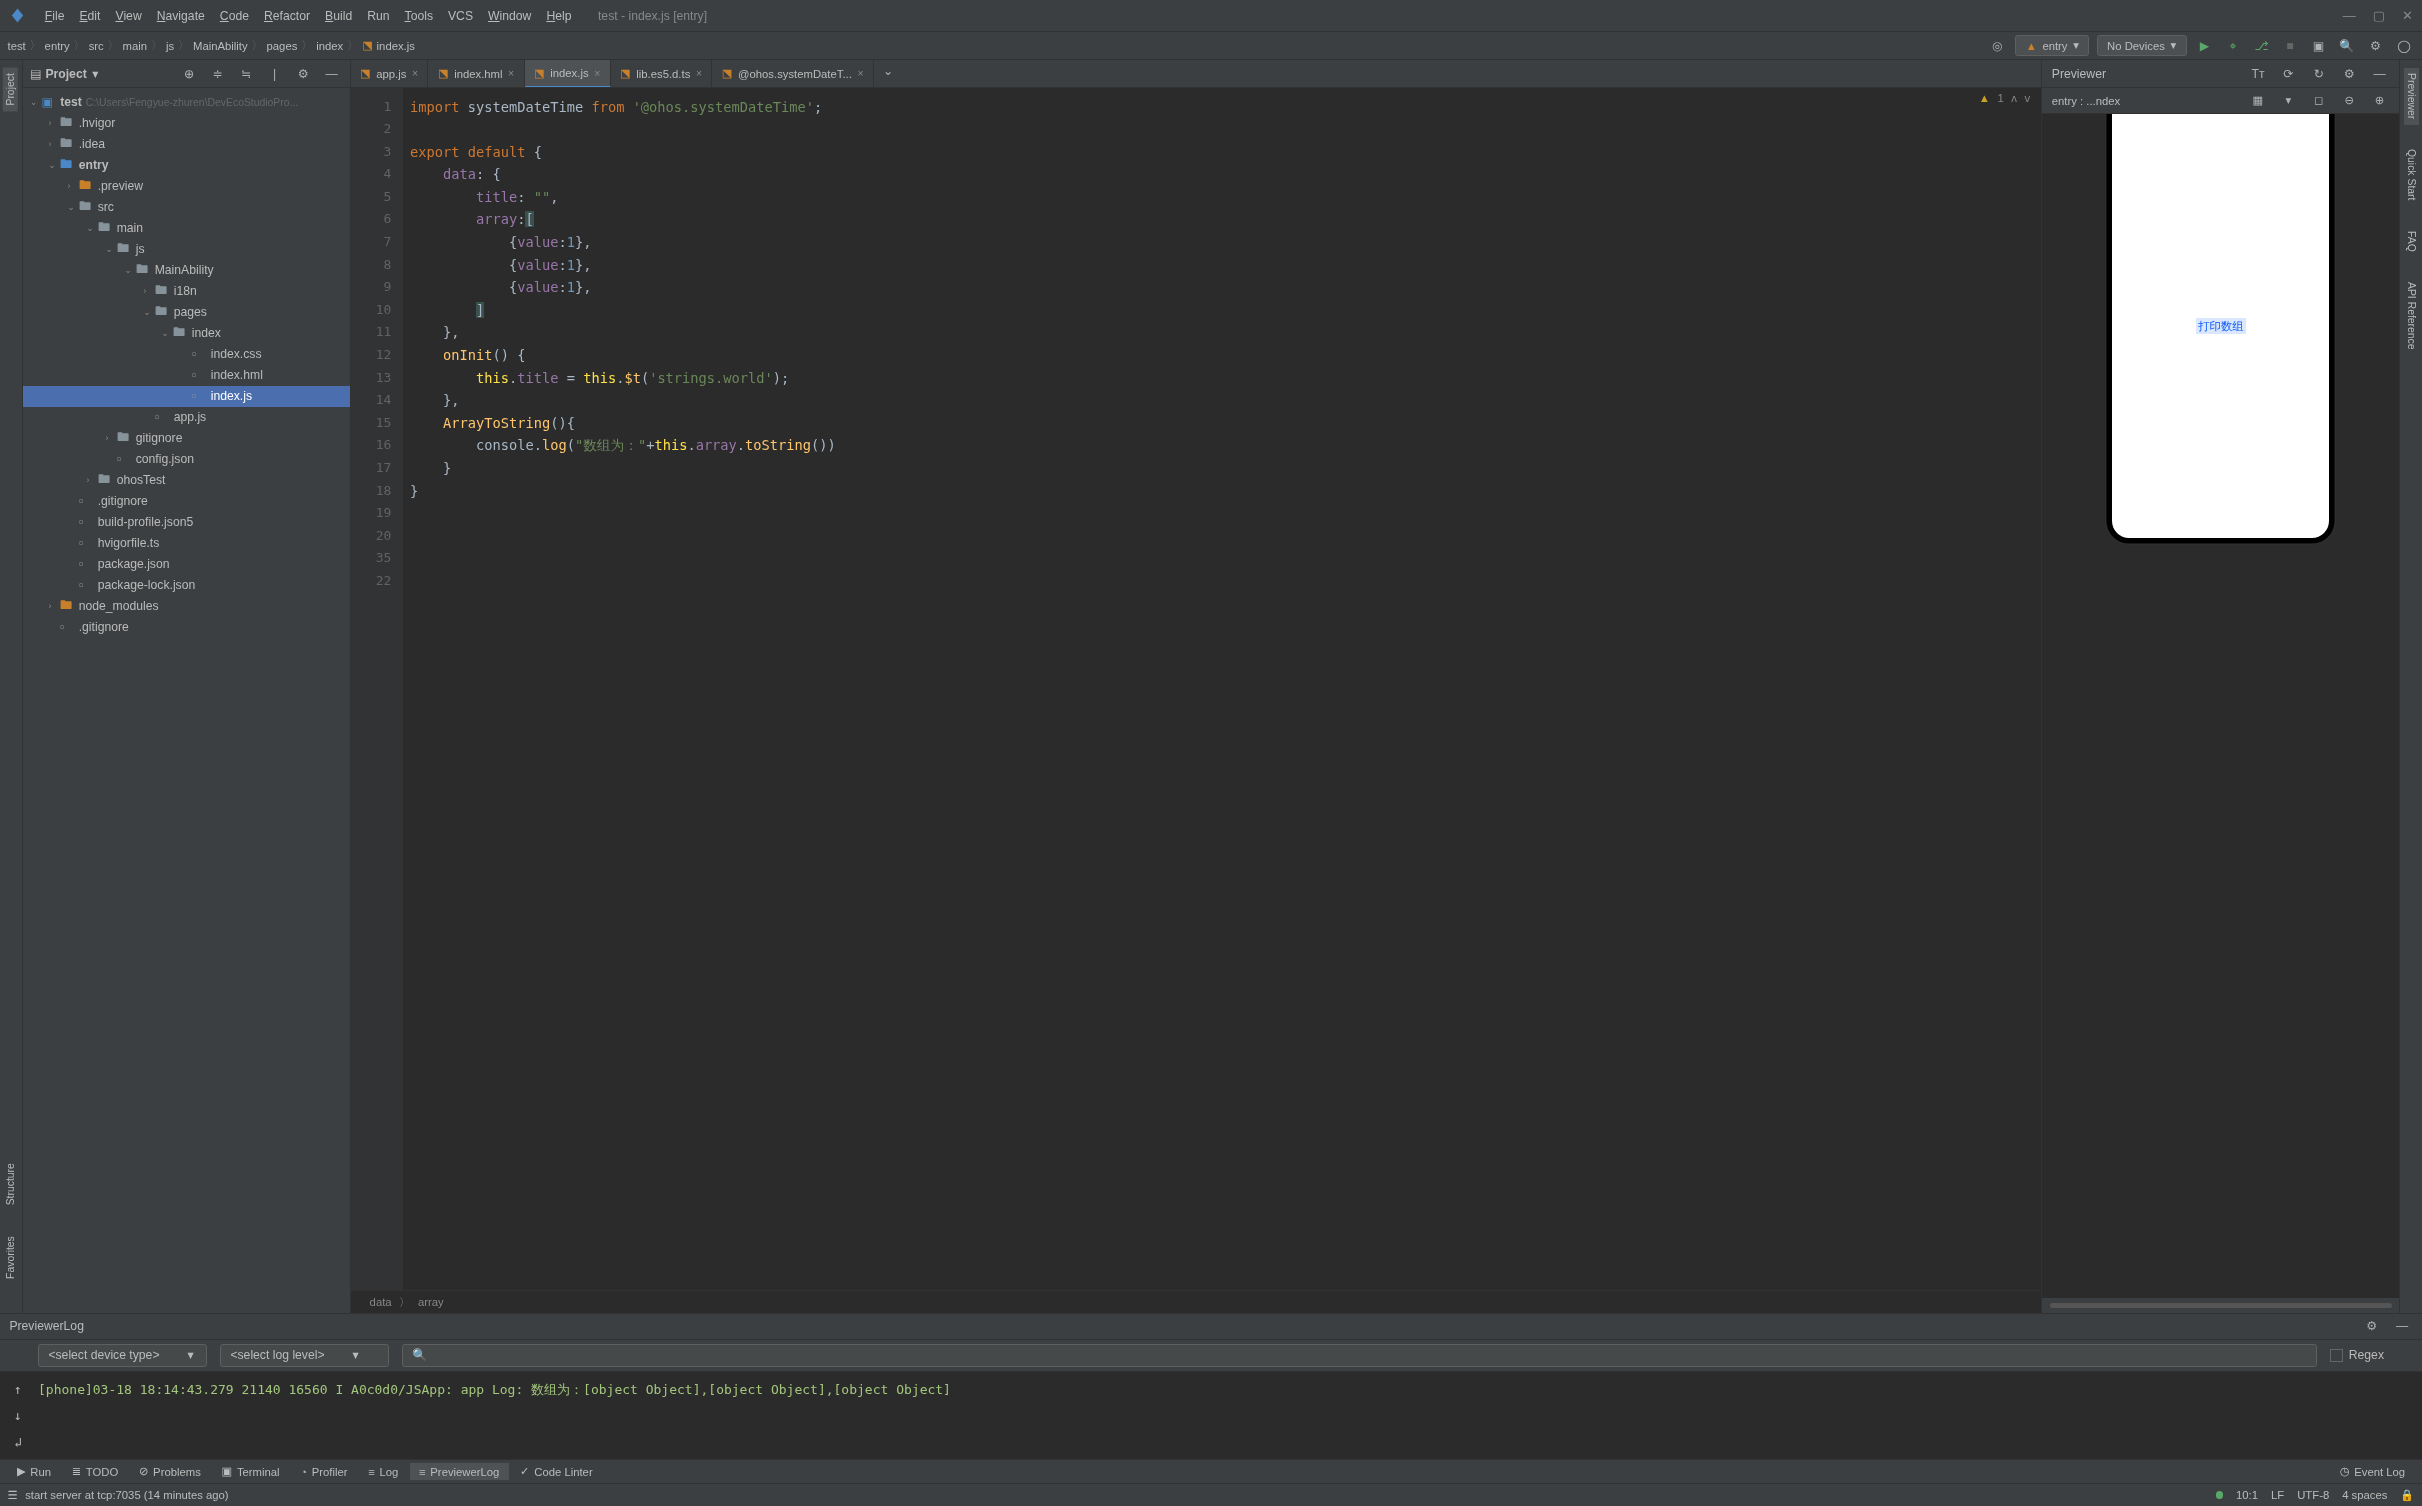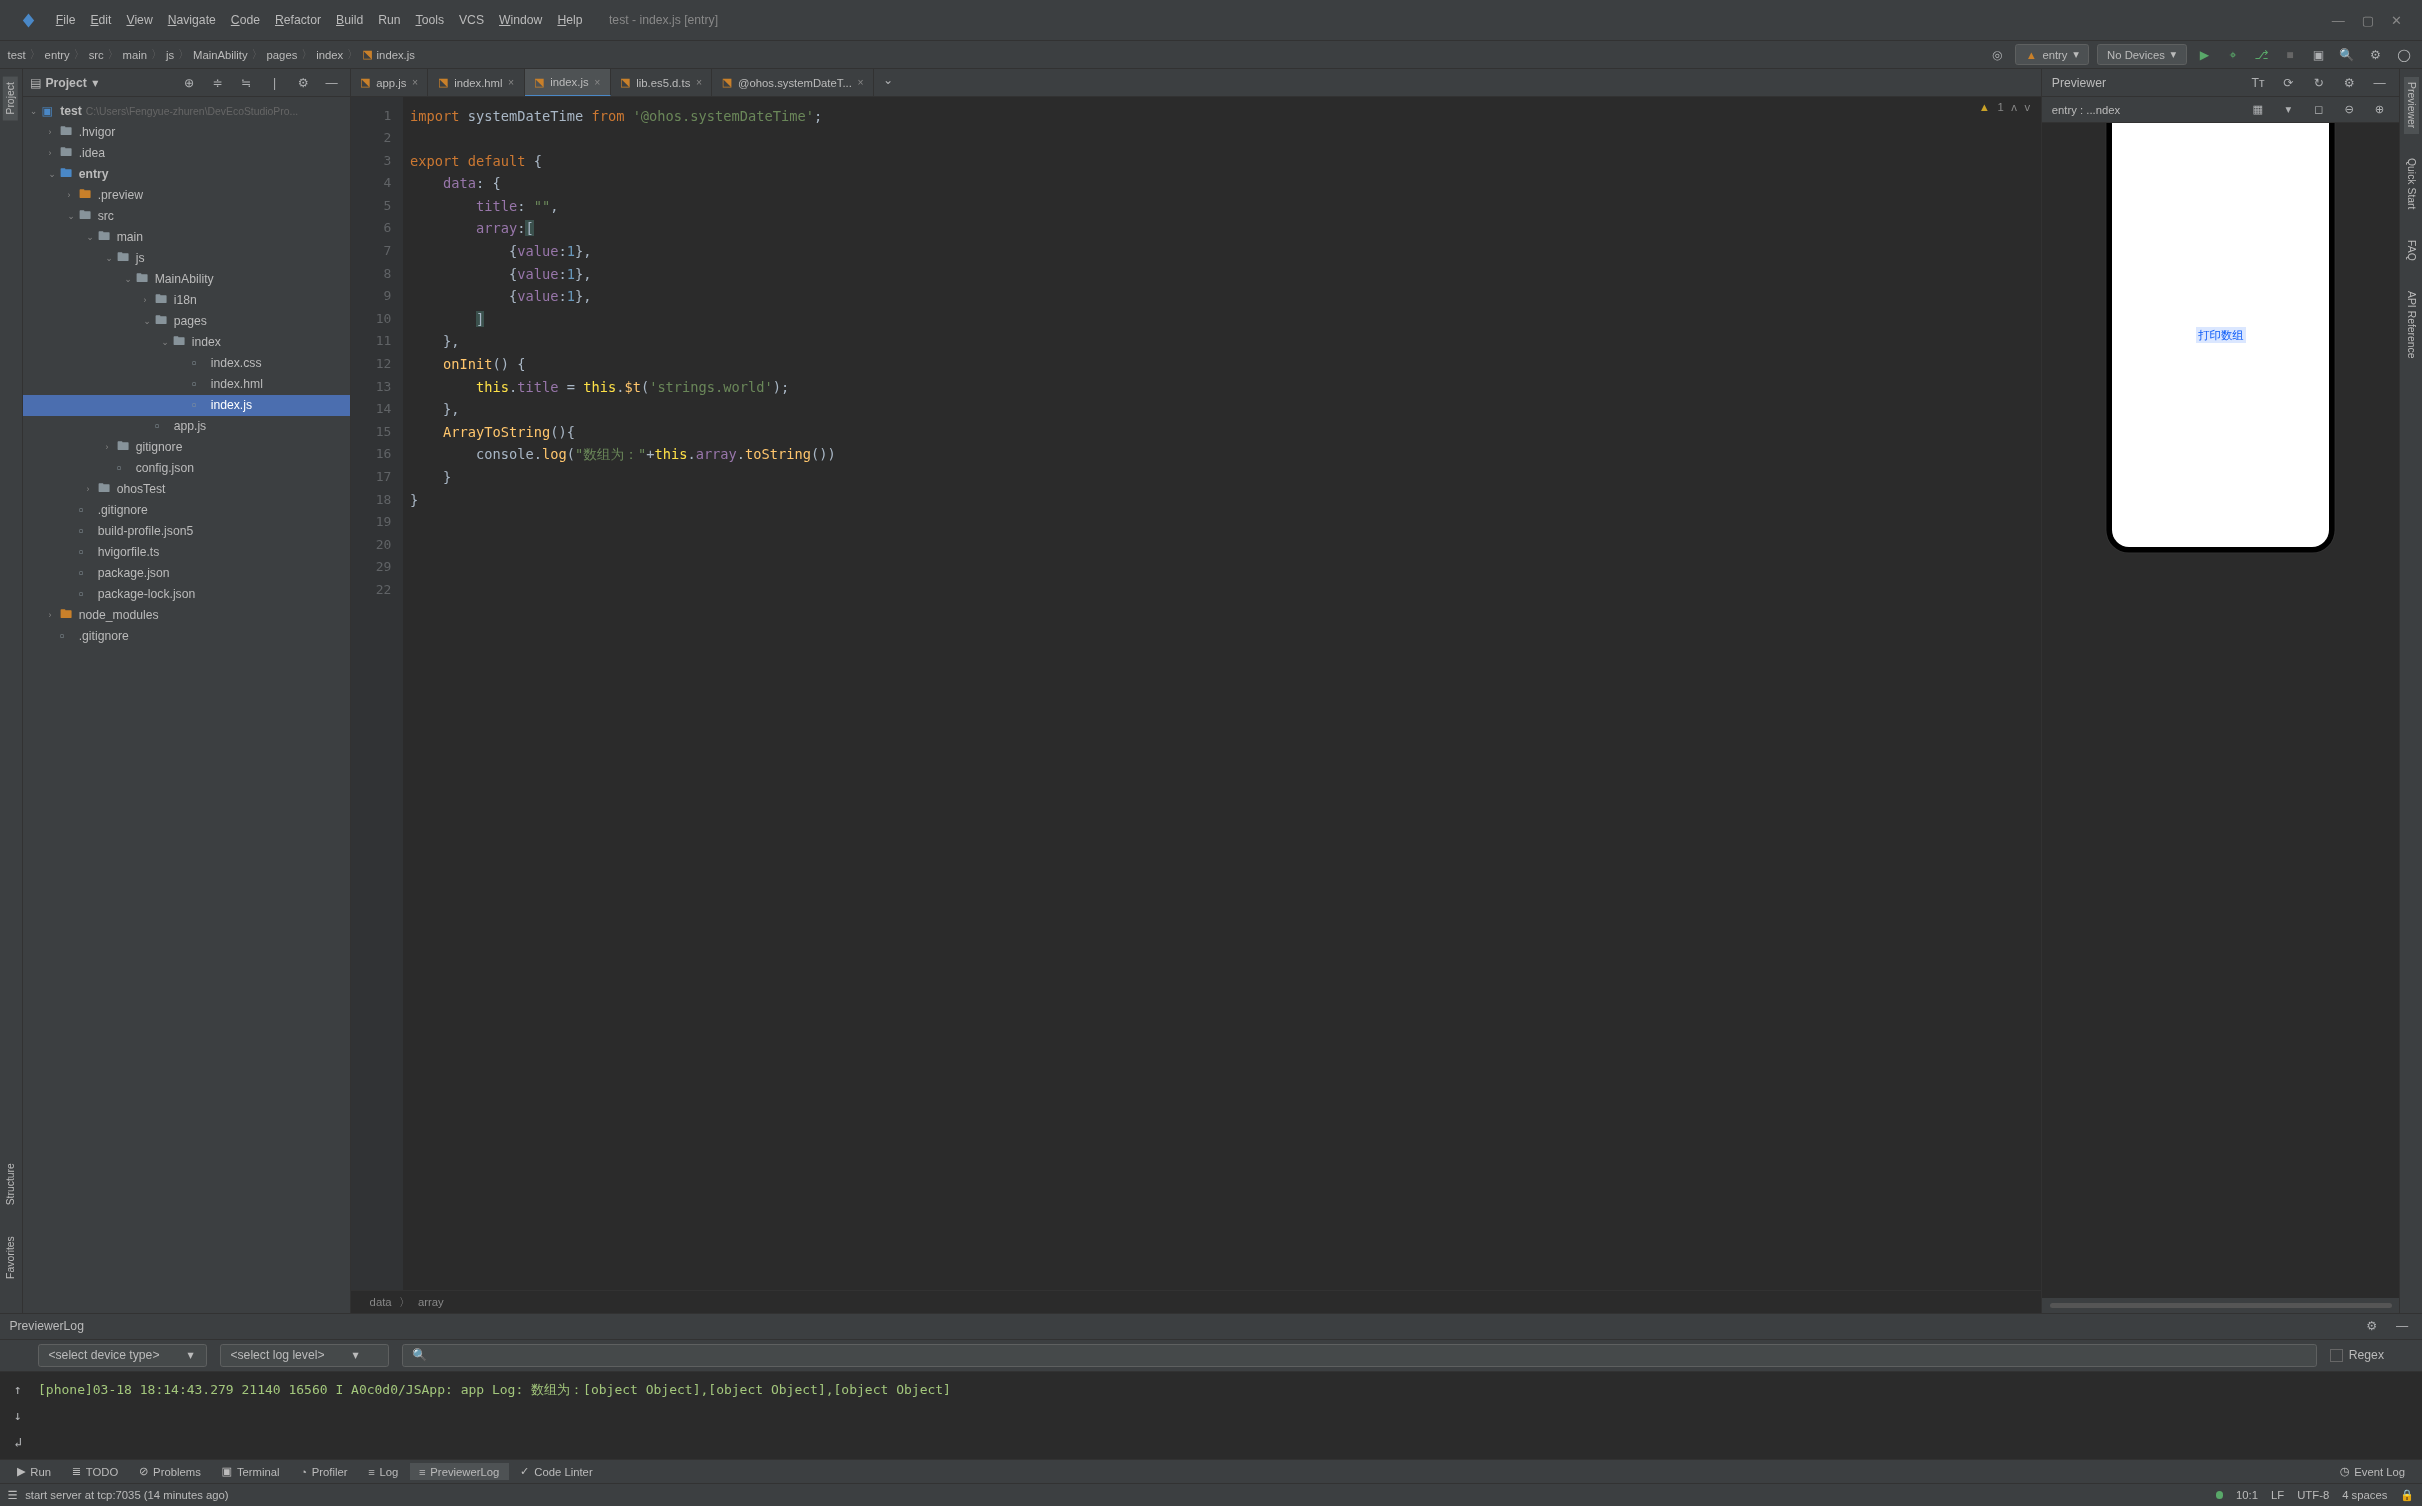--- a/index.html
+++ b/index.html
@@ -1,17 +1,17 @@
 <!DOCTYPE html>
 <html style="font-size:15px"><head>
 <meta charset="utf-8">
 <style>
 * { margin: 0; padding: 0; box-sizing: border-box; }
 body { font-family: "Segoe UI", Arial, sans-serif; background: #2b2b2b; color: #bbbbbb; font-size: 12.2px; overflow: hidden; height: 100vh; display: flex; flex-direction: column; }
-.titlebar { height: 41px; background: #3c3f41; display: flex; align-items: center; padding: 0 20px; border-bottom: 0.9px solid #323232; }
+.titlebar { height: 32px; background: #3c3f41; display: flex; align-items: center; padding: 0 9px; border-bottom: 0.9px solid #323232; }
 .titlebar .logo { width: 17px; height: 17px; margin-right: 11.3px; }
 .titlebar .menu-item { padding: 3.8px 7.5px; cursor: pointer; color: #bbbbbb; }
 .titlebar .title-text { margin-left: 19px; color: #888; }
 .titlebar .window-controls { margin-left: auto; display: flex; gap: 17px; }
 .titlebar .window-controls span { cursor: pointer; color: #888; font-size: 13px; }
 
 .navbar { height: 28px; background: #3c3f41; display: flex; align-items: center; padding: 0 7.5px; border-bottom: 0.9px solid #323232; }
 .breadcrumb { display: flex; align-items: center; gap: 3.8px; font-size: 11.3px; }
 .breadcrumb span { color: #bbbbbb; }
 .breadcrumb .sep { color: #666; }
@@ -364,21 +364,21 @@
           <div>11</div>
           <div>12</div>
           <div>13</div>
           <div>14</div>
           <div>15</div>
           <div>16</div>
           <div>17</div>
           <div>18</div>
           <div>19</div>
           <div>20</div>
-          <div>29</div>
+          <div>35</div>
           <div>22</div>
         </div>
       <div class="code"><span class="kw">import</span> systemDateTime <span class="kw">from</span> <span class="str">'@ohos.systemDateTime'</span>;
 
 <span class="kw">export default</span> {
     <span class="prop">data</span>: {
         <span class="prop">title</span>: <span class="str">""</span>,
         <span class="prop">array</span>:<span class="bracket-hl">[</span>
             {<span class="prop">value</span>:<span class="num">1</span>},
             {<span class="prop">value</span>:<span class="num">1</span>},

